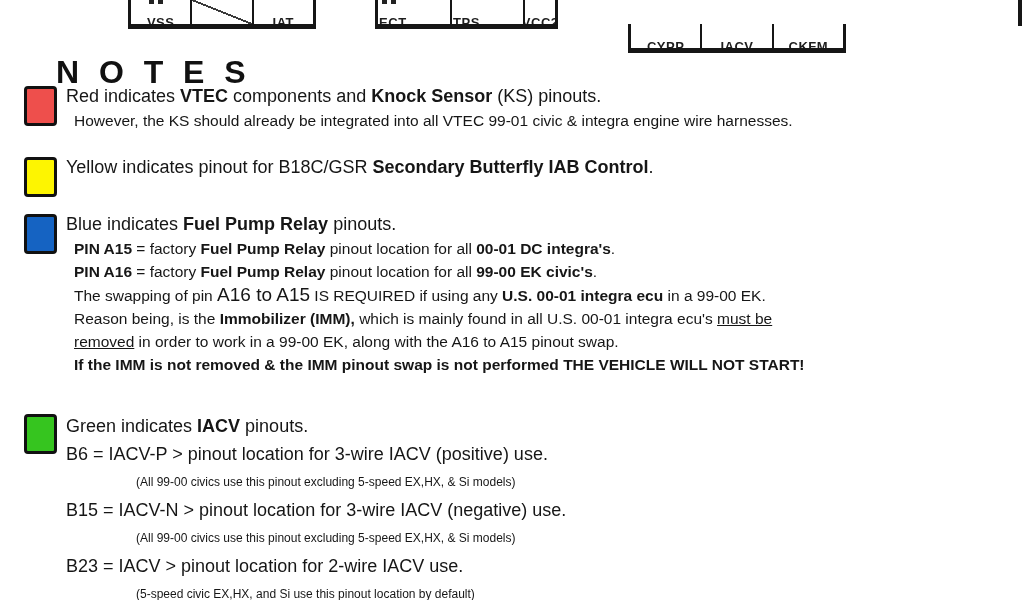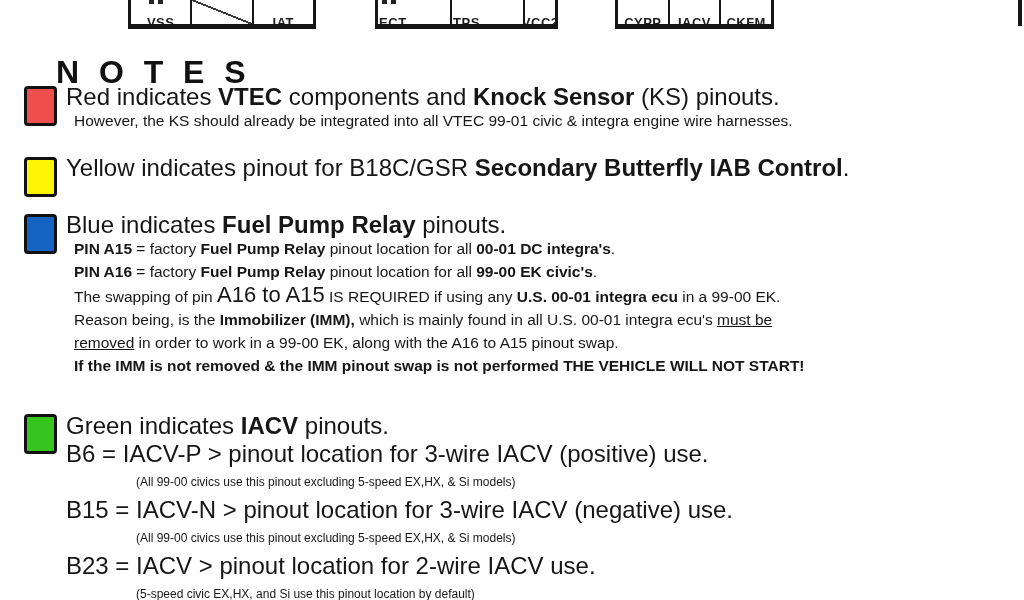--- a/index.html
+++ b/index.html
@@ -17,21 +17,21 @@
   .pin-group {
     position:absolute; top:0; height:29px;
     display:flex;
     border:3px solid #161616;
     border-top:none;
     border-bottom-width:5px;
     background:#fff;
   }
   .g1 { left:128px; width:188px; }
   .g2 { left:375px; width:183px;gap:42px; }
-  .g3 { left:615px; width:159px; }
+  .g3 { left:628px; width:218px;margin-top:24px; }
   .pin-cell {
     position:relative; flex:1;
     border-left:2px solid #161616;
     display:flex; align-items:center; justify-content:center;
     padding-top:20px;
     overflow:hidden;
   }
   .pin-cell:first-child { border-left:none; }
   .pin-label {
     font-size:13px; font-weight:bold; letter-spacing:0.5px; color:#1d1d1d;
@@ -64,27 +64,27 @@
   .sec-blue   { top:212px; }
   .sec-green  { top:400px;margin-top:12px; }
 
   .swatch {
     position:absolute; left:0; top:2px;
     width:33px; height:40px;
     border:3px solid #111; border-radius:4px;
   }
   .lines { margin-left:42px; }
   .ln { white-space:nowrap; }
-  .ln-lg  { font-size:24px; line-height:25px; }
+  .ln-lg  { font-size:18px; line-height:25px; }
   .ln-sm  { font-size:15.5px; line-height:23px;margin-left:8px; }
   .ln-smi { font-size:12px; line-height:23px; padding-left:70px; }
   .sec-green .ln-lg, .sec-green .ln-smi { line-height:28px; }
   .b   { font-weight:bold; }
   .u   { text-decoration:underline; }
-  .big { font-size:22px; }
+  .big { font-size:19px; }
 </style>
 </head>
 <body>
 
 <div>
     <div class="pin-group g1">
       <div class="pin-cell">
         <span class="frag"></span>
         <span class="pin-label">VSS</span>
       </div>

